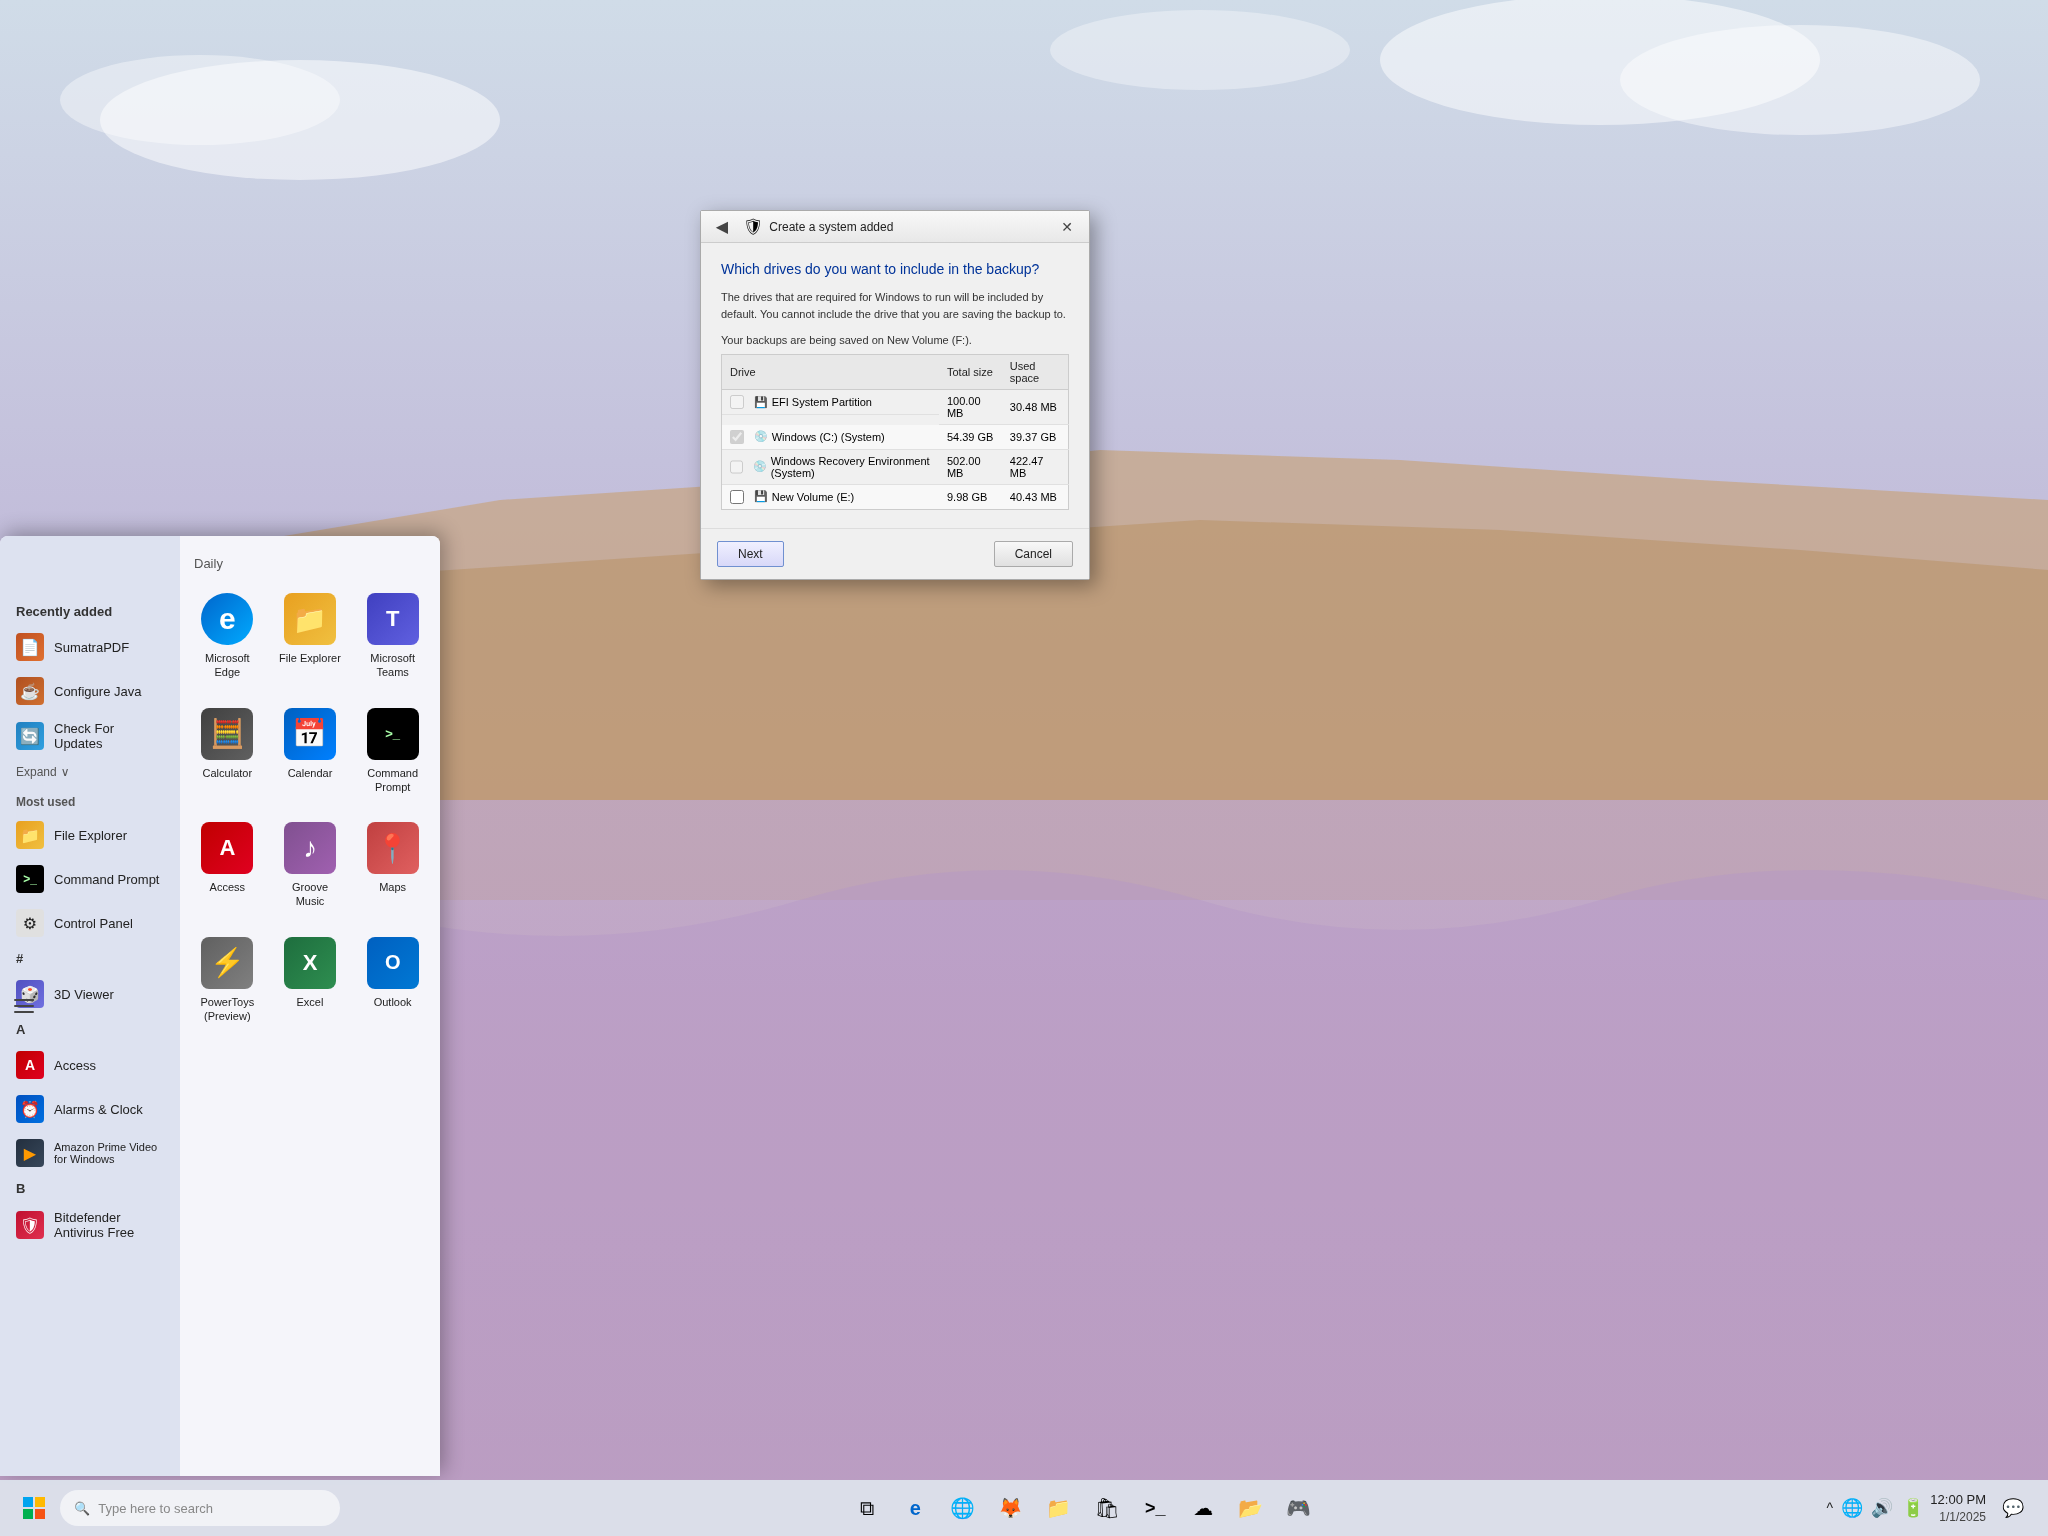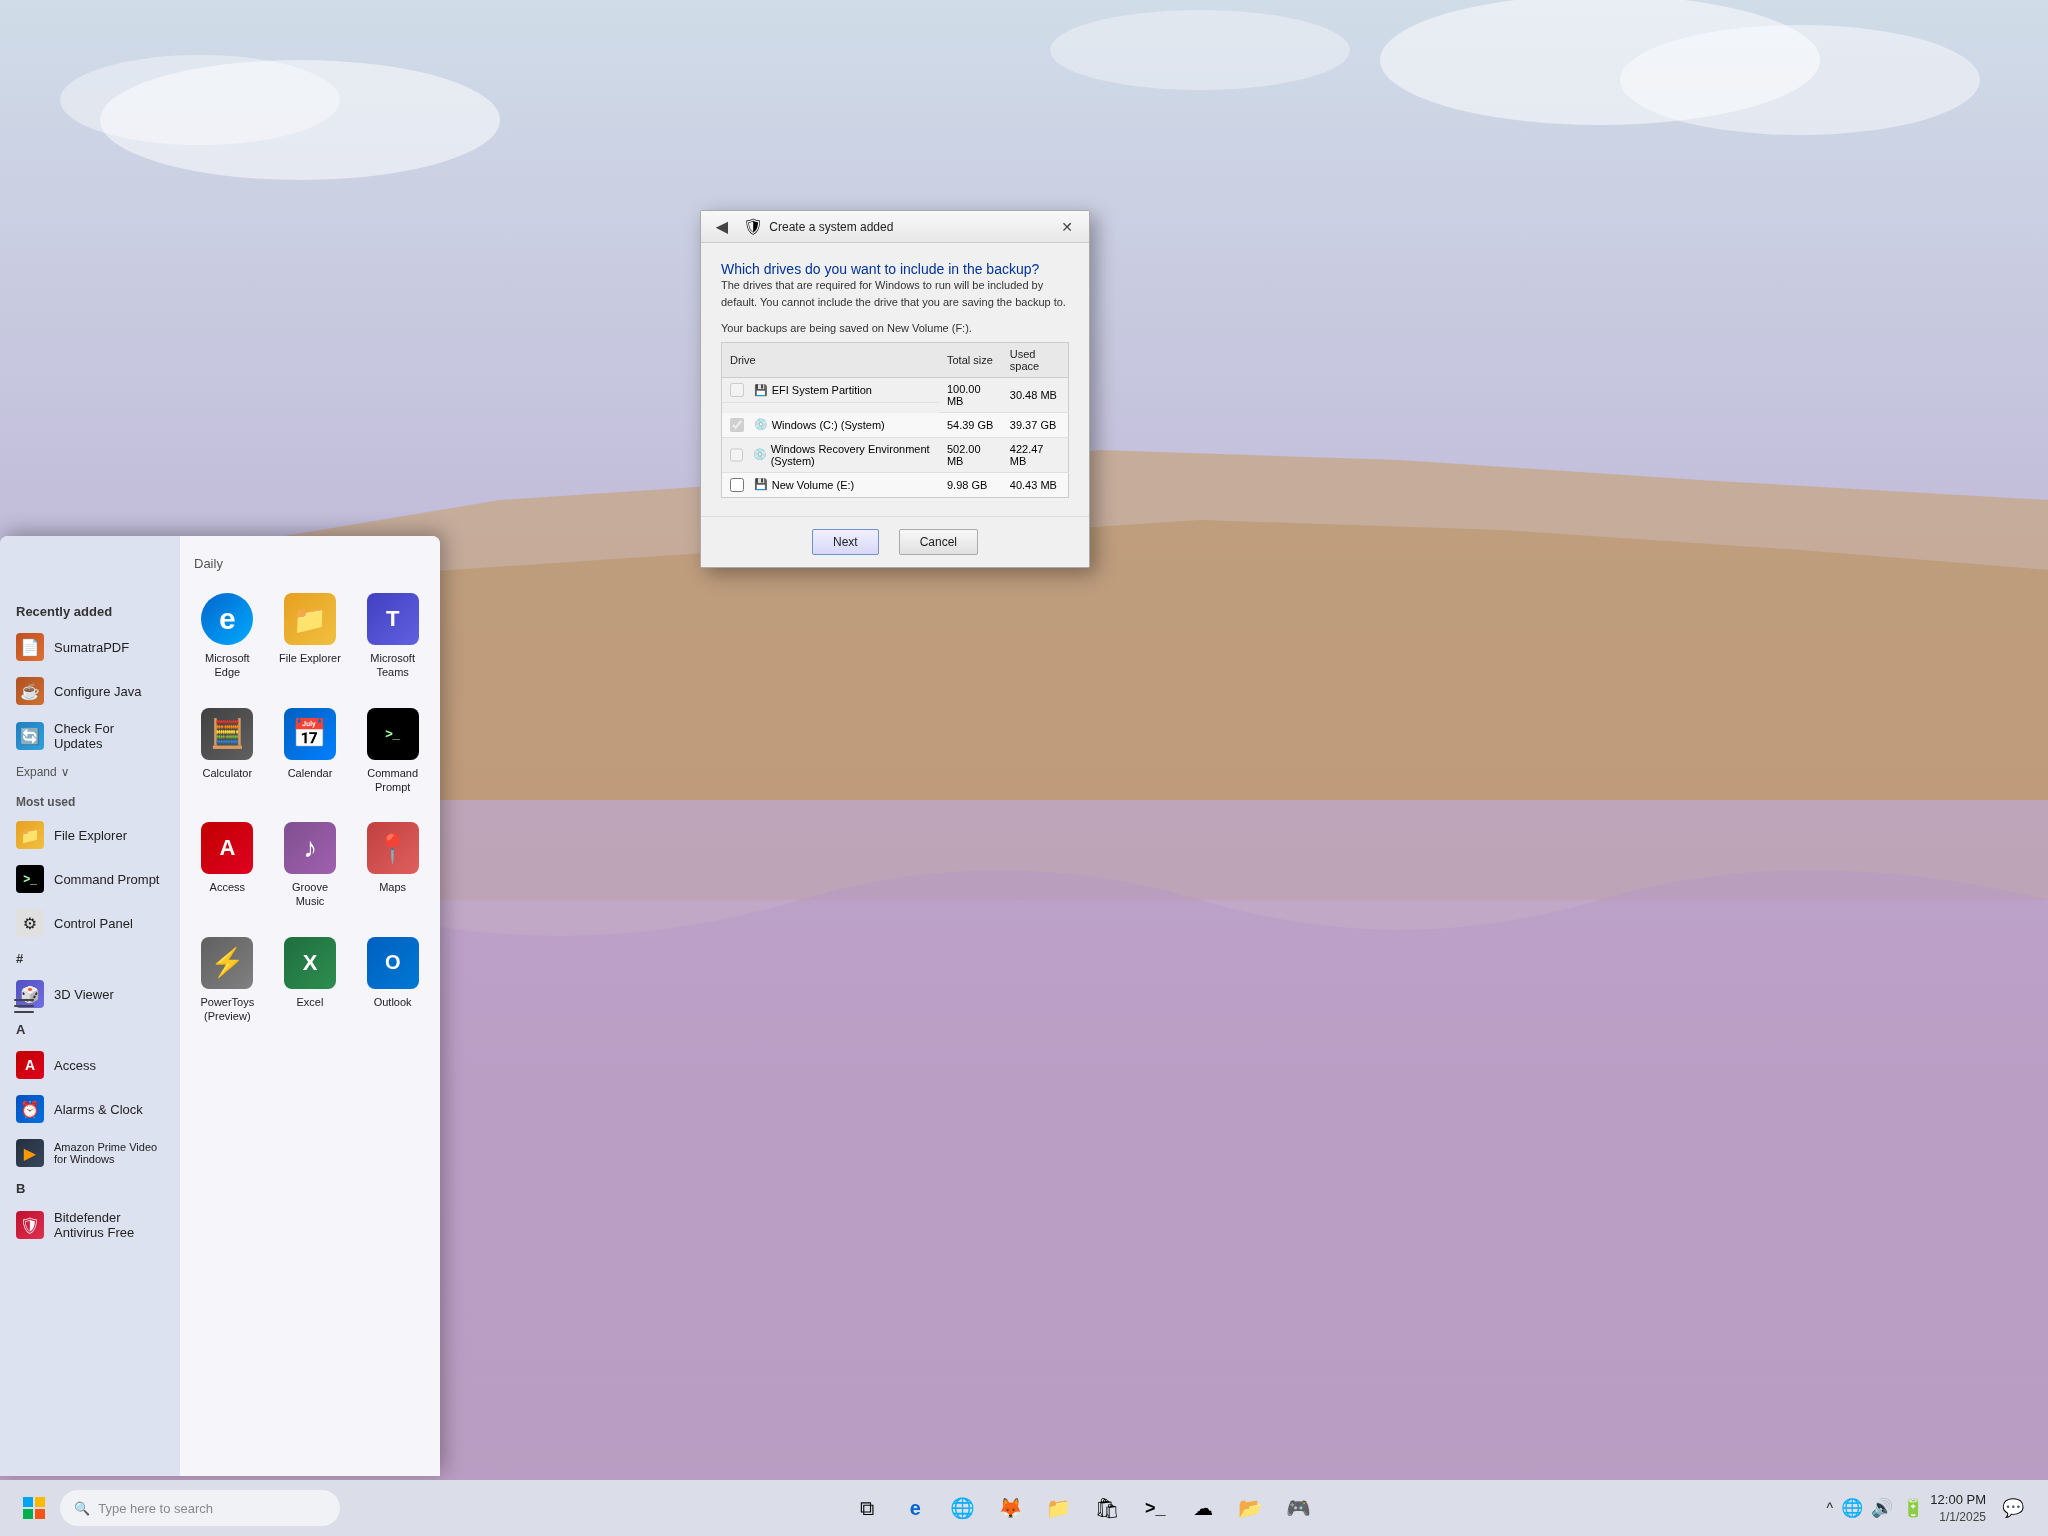--- a/index.html
+++ b/index.html
@@ -279,20 +279,21 @@
     }
 
     .dialog-content {
       padding: 18px 20px;
     }
 
     .dialog-heading {
       font-size: 14px;
       color: #003399;
       font-weight: normal;
+      margin-bottom: 12px;
     }
 
     .dialog-description {
       font-size: 11px;
       color: #333;
       margin-bottom: 12px;
       line-height: 1.5;
     }
 
     .dialog-backup-info {
@@ -333,21 +334,21 @@
 
     .drive-checkbox {
       width: 14px;
       height: 14px;
       margin-right: 6px;
     }
 
     .dialog-footer {
       padding: 12px 16px;
       display: flex;
-      justify-content: center;
+      justify-content: space-between;
       gap: 20px;
       background: #f0f0f0;
       border-top: 1px solid #ddd;
     }
 
     .dialog-btn {
       padding: 5px 20px;
       font-size: 12px;
       border: 1px solid #aaa;
       background: linear-gradient(to bottom, #f8f8f8, #e0e0e0);

